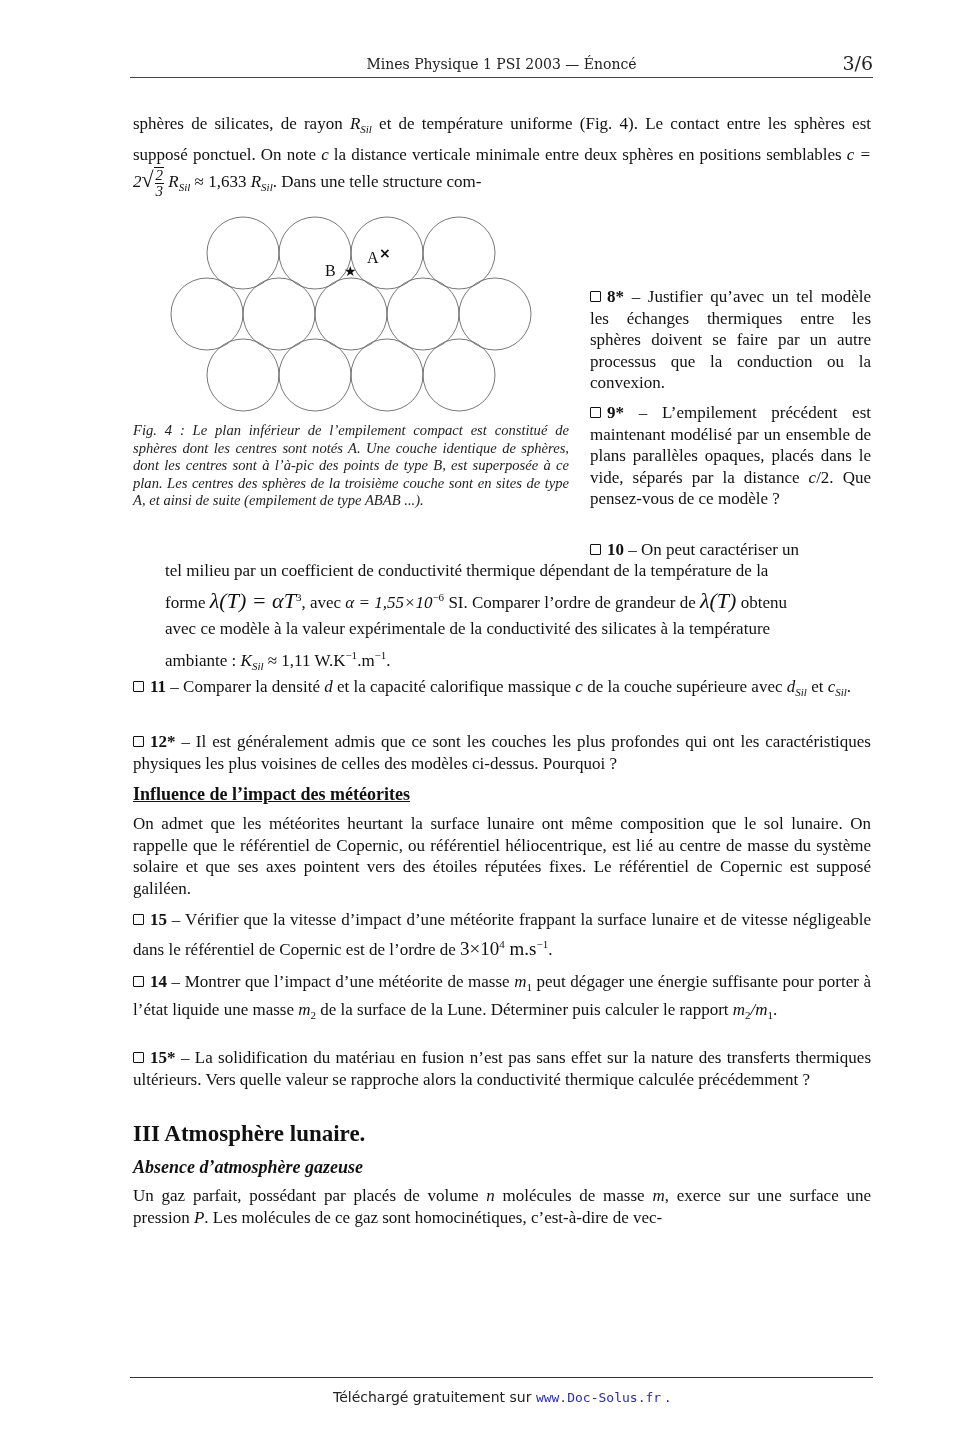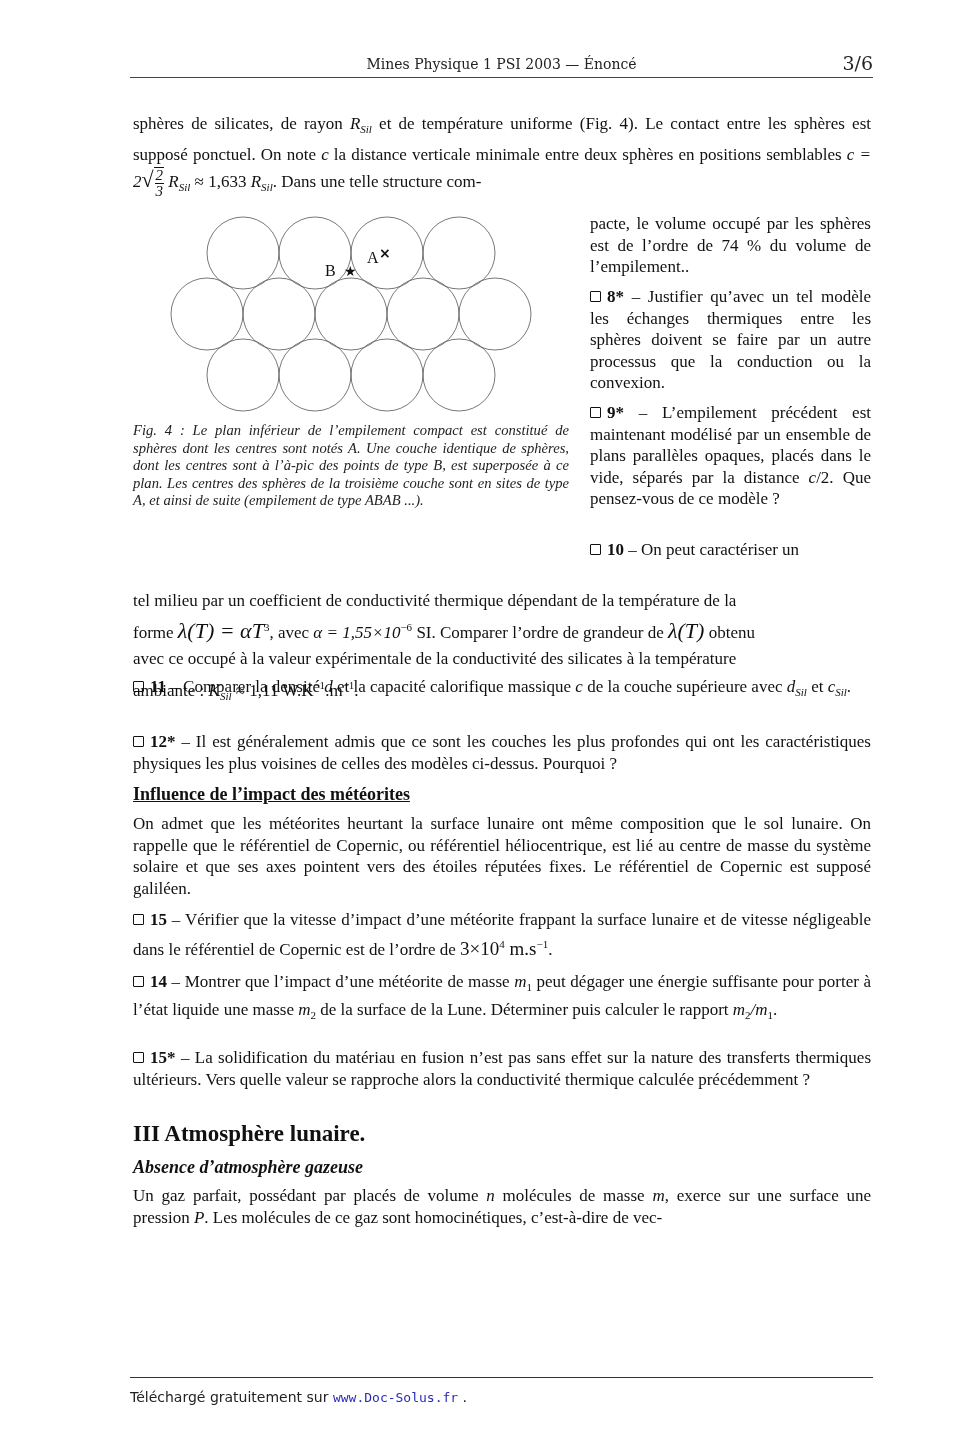--- a/index.html
+++ b/index.html
@@ -15,21 +15,21 @@
     .right { left: 590px; width: 281px; }
     .caption { position: absolute; left: 133px; top: 422px; width: 436px; font-size: 14.6px; line-height: 17.5px; font-style: italic; text-align: justify; color: #222; }
     .sub { font-size: 11px; vertical-align: -4px; font-style: italic; }
     .sup { font-size: 11px; vertical-align: 7px; }
     .qbox { display: inline-block; width: 11px; height: 11px; border: 1.6px solid #111; box-sizing: border-box; margin-right: 6px; vertical-align: 0px; border-radius: 1px; }
     .qnum { font-weight: bold; }
     .h-sub { position: absolute; left: 133px; font-weight: bold; font-size: 18px; }
     .h-section { position: absolute; left: 133px; font-weight: bold; font-size: 23px; }
     .figure { position: absolute; left: 160px; top: 210px; width: 380px; height: 210px; }
     .footer-rule { position: absolute; left: 130px; top: 1377px; width: 743px; height: 1px; background: #333; }
-    .footer { position: absolute; left: 130px; top: 1389px; width: 743px; text-align: left; font-family: "DejaVu Sans", sans-serif; font-size: 14px; color: #222; }
+    .footer { position: absolute; left: 130px; top: 1389px; width: 743px; text-align: center; font-family: "DejaVu Sans", sans-serif; font-size: 14px; color: #222; }
     .footer-link { font-family: "DejaVu Sans Mono", monospace; color: #2a2ab8; font-size: 13px; }
     .math { font-style: italic; }
     .bigparen { font-size: 22px; }
     .frac { display: inline-block; vertical-align: middle; text-align: center; font-size: 15px; line-height: 15px; }
     .frac .num { display: block; border-bottom: 1px solid #111; padding: 0 1px; }
     .frac .den { display: block; }
     .sqrt { display: inline-block; border-top: 1px solid #111; padding-left: 1px; }
   </style>
 </head>
 <body>
@@ -65,38 +65,37 @@
         </g>
       <text x="165" y="66" font-family="Liberation Serif, serif" font-size="16" fill="#111">B</text>
       <text x="184" y="66" font-family="DejaVu Sans, sans-serif" font-size="14" fill="#111">★</text>
       <text x="207" y="53" font-family="Liberation Serif, serif" font-size="16" fill="#111">A</text>
       <text x="219" y="48" font-family="DejaVu Sans, sans-serif" font-size="14" font-weight="bold" fill="#111">×</text>
     </svg>
   </div>
 
   <div class="caption">Fig. 4 : Le plan inférieur de l’empilement compact est constitué de sphères dont les centres sont notés A. Une couche identique de sphères, dont les centres sont à l’à-pic des points de type B, est superposée à ce plan. Les centres des sphères de la troisième couche sont en sites de type A, et ainsi de suite (empilement de type ABAB ...).</div>
 
-  <div class="p right" style="top:213px;">pacte, le volume occupé par les sphères est de l’ordre de 74 % du volume de l’empilement..</div>
 
   <div class="p right" style="top:286px;">
     <span class="qbox"></span><span class="qnum">8*</span><span> – Justifier qu’avec un tel modèle les échanges thermiques entre les sphères doivent se faire par un autre processus que la conduction ou la convexion.</span>
   </div>
 
   <div class="p right" style="top:402px;">
     <span class="qbox"></span><span class="qnum">9*</span><span> – L’empilement précédent est maintenant modélisé par un ensemble de plans parallèles opaques, placés dans le vide, séparés par la distance </span><span class="it">c</span><span>/2. Que pensez-vous de ce modèle ?</span>
   </div>
 
   <div class="p right" style="top:539px;">
     <span class="qbox"></span><span class="qnum">10</span><span> – On peut caractériser un</span>
   </div>
 
-  <div class="p full" style="top:588px; line-height:26px;">
+  <div class="p full" style="top:558px; line-height:26px;margin-left:32px;">
     <div>tel milieu par un coefficient de conductivité thermique dépendant de la température de la</div>
     <div><span>forme </span><span class="math bigparen">λ(T) = αT</span><span class="sup">3</span><span>, avec </span><span class="math">α = 1,55×10</span><span class="sup">−6</span><span> SI. Comparer l’ordre de grandeur de </span><span class="math bigparen">λ(T)</span><span> obtenu</span></div>
-    <div>avec ce occupé à la valeur expérimentale de la conductivité des silicates à la température</div>
+    <div>avec ce modèle à la valeur expérimentale de la conductivité des silicates à la température</div>
     <div><span>ambiante : </span><span class="math">K</span><span class="sub">Sil</span><span> ≈ 1,11 W.K</span><span class="sup">−1</span><span>.m</span><span class="sup">−1</span><span>.</span></div>
   </div>
 
   <div class="p full" style="top:676px;">
     <span class="qbox"></span><span class="qnum">11</span><span> – Comparer la densité </span><span class="it">d</span><span> et la capacité calorifique massique </span><span class="it">c</span><span> de la couche supérieure avec </span><span class="it">d</span><span class="sub">Sil</span><span> et </span><span class="it">c</span><span class="sub">Sil</span><span>.</span>
   </div>
 
   <div class="p full" style="top:731px;">
     <span class="qbox"></span><span class="qnum">12*</span><span> – Il est généralement admis que ce sont les couches les plus profondes qui ont les caractéristiques physiques les plus voisines de celles des modèles ci-dessus. Pourquoi ?</span>
   </div>

